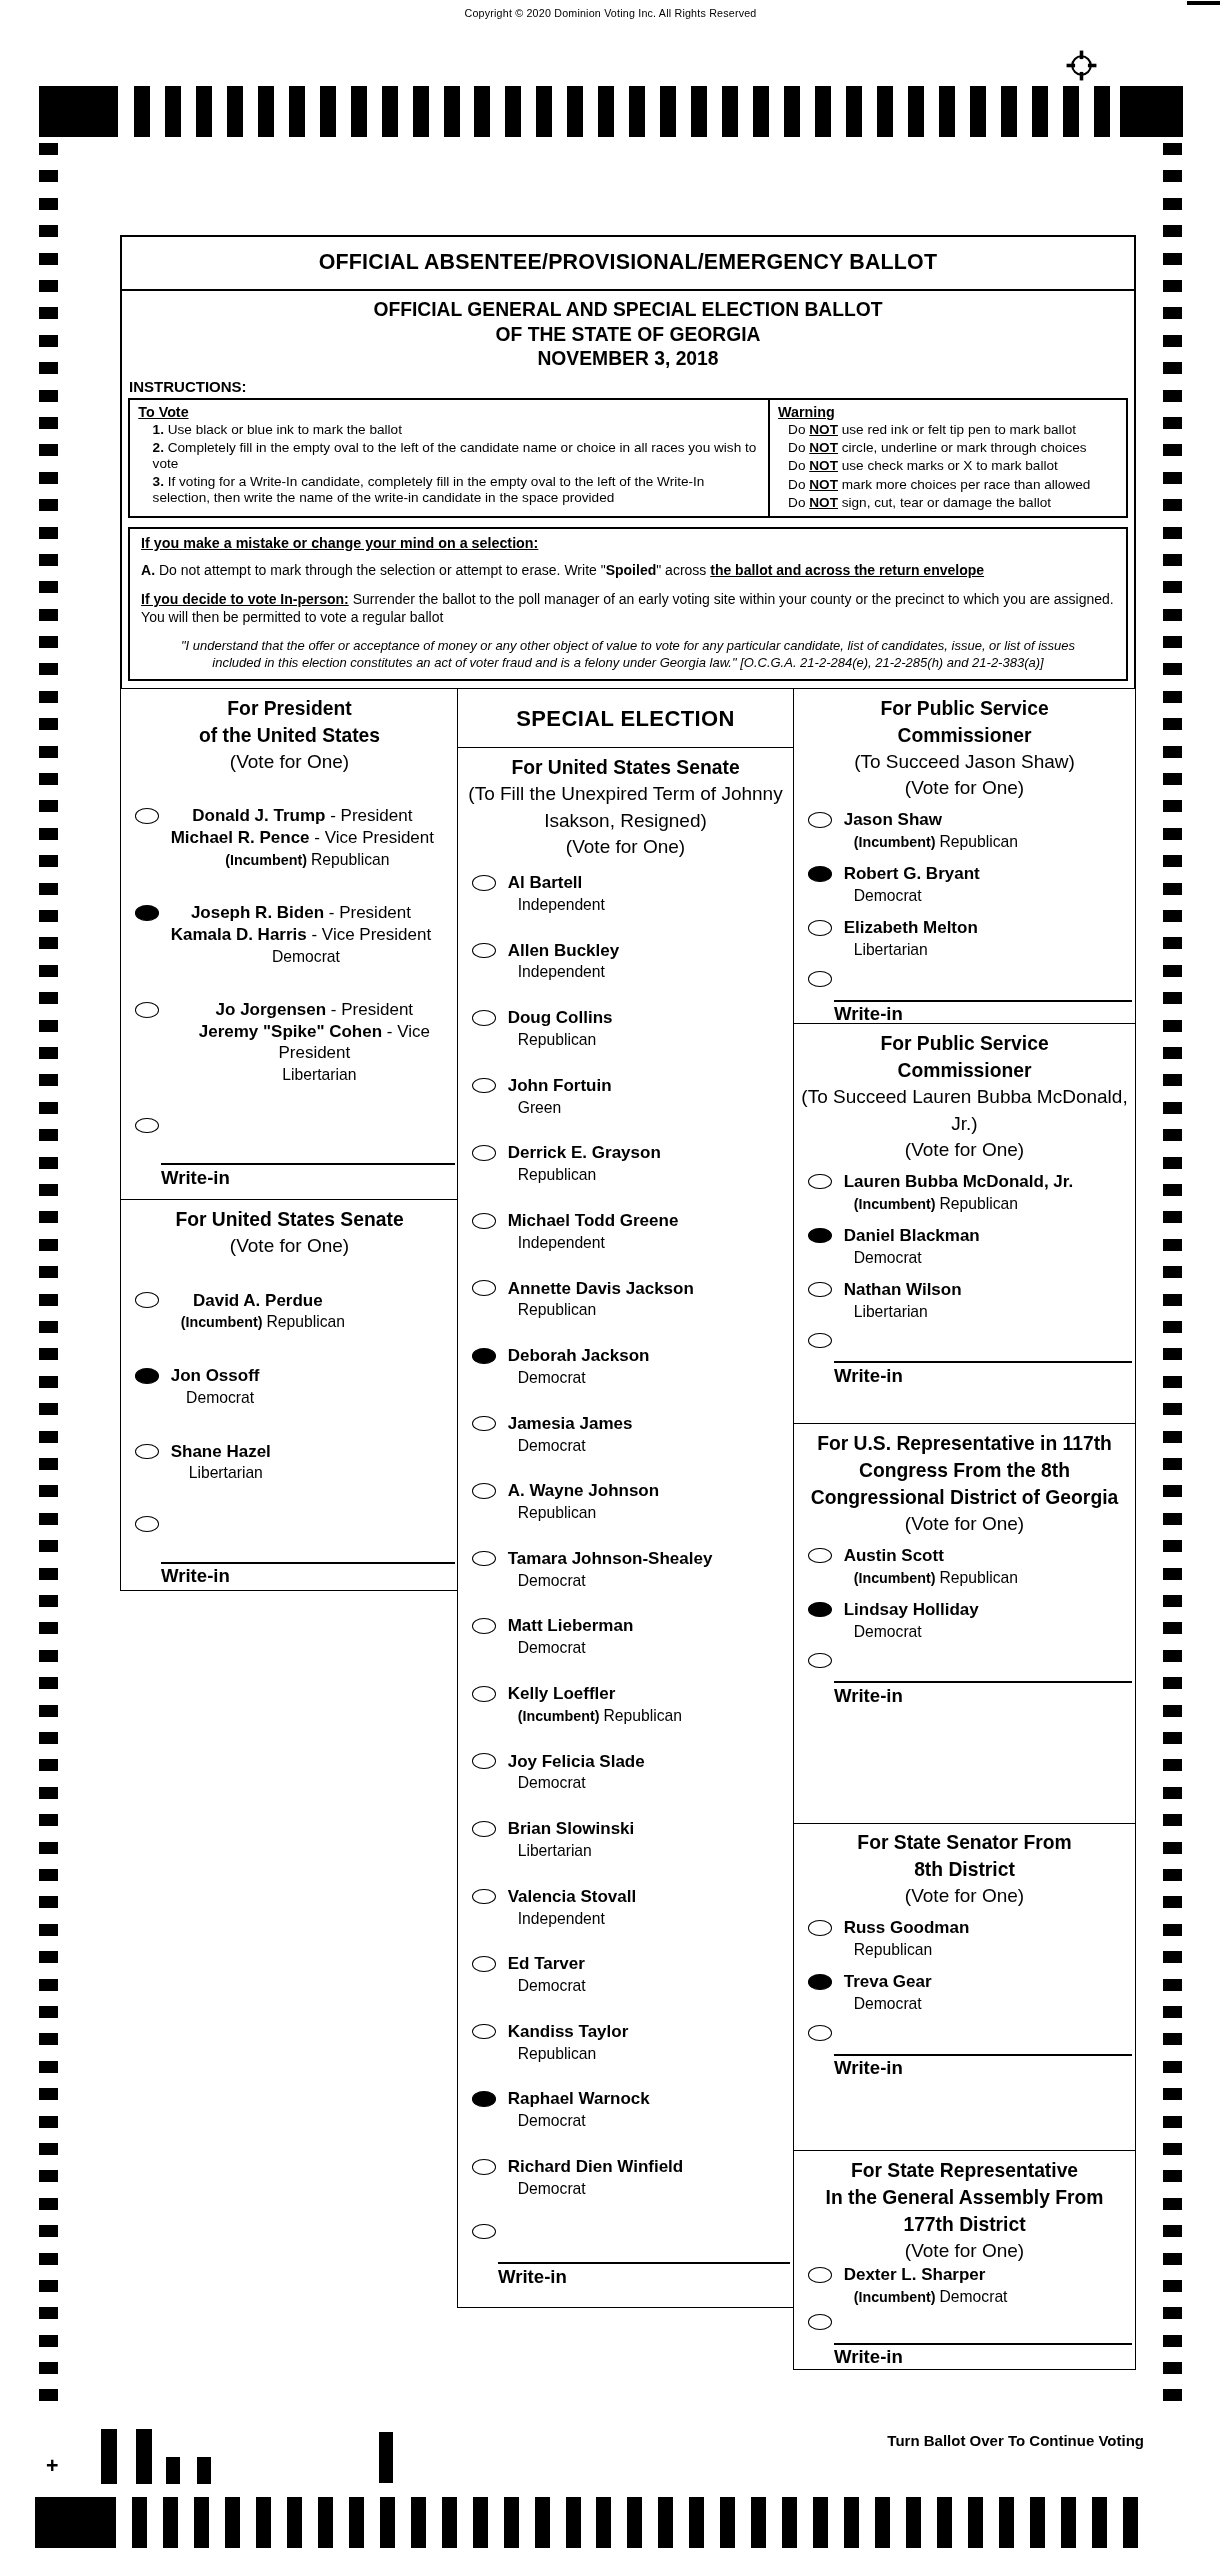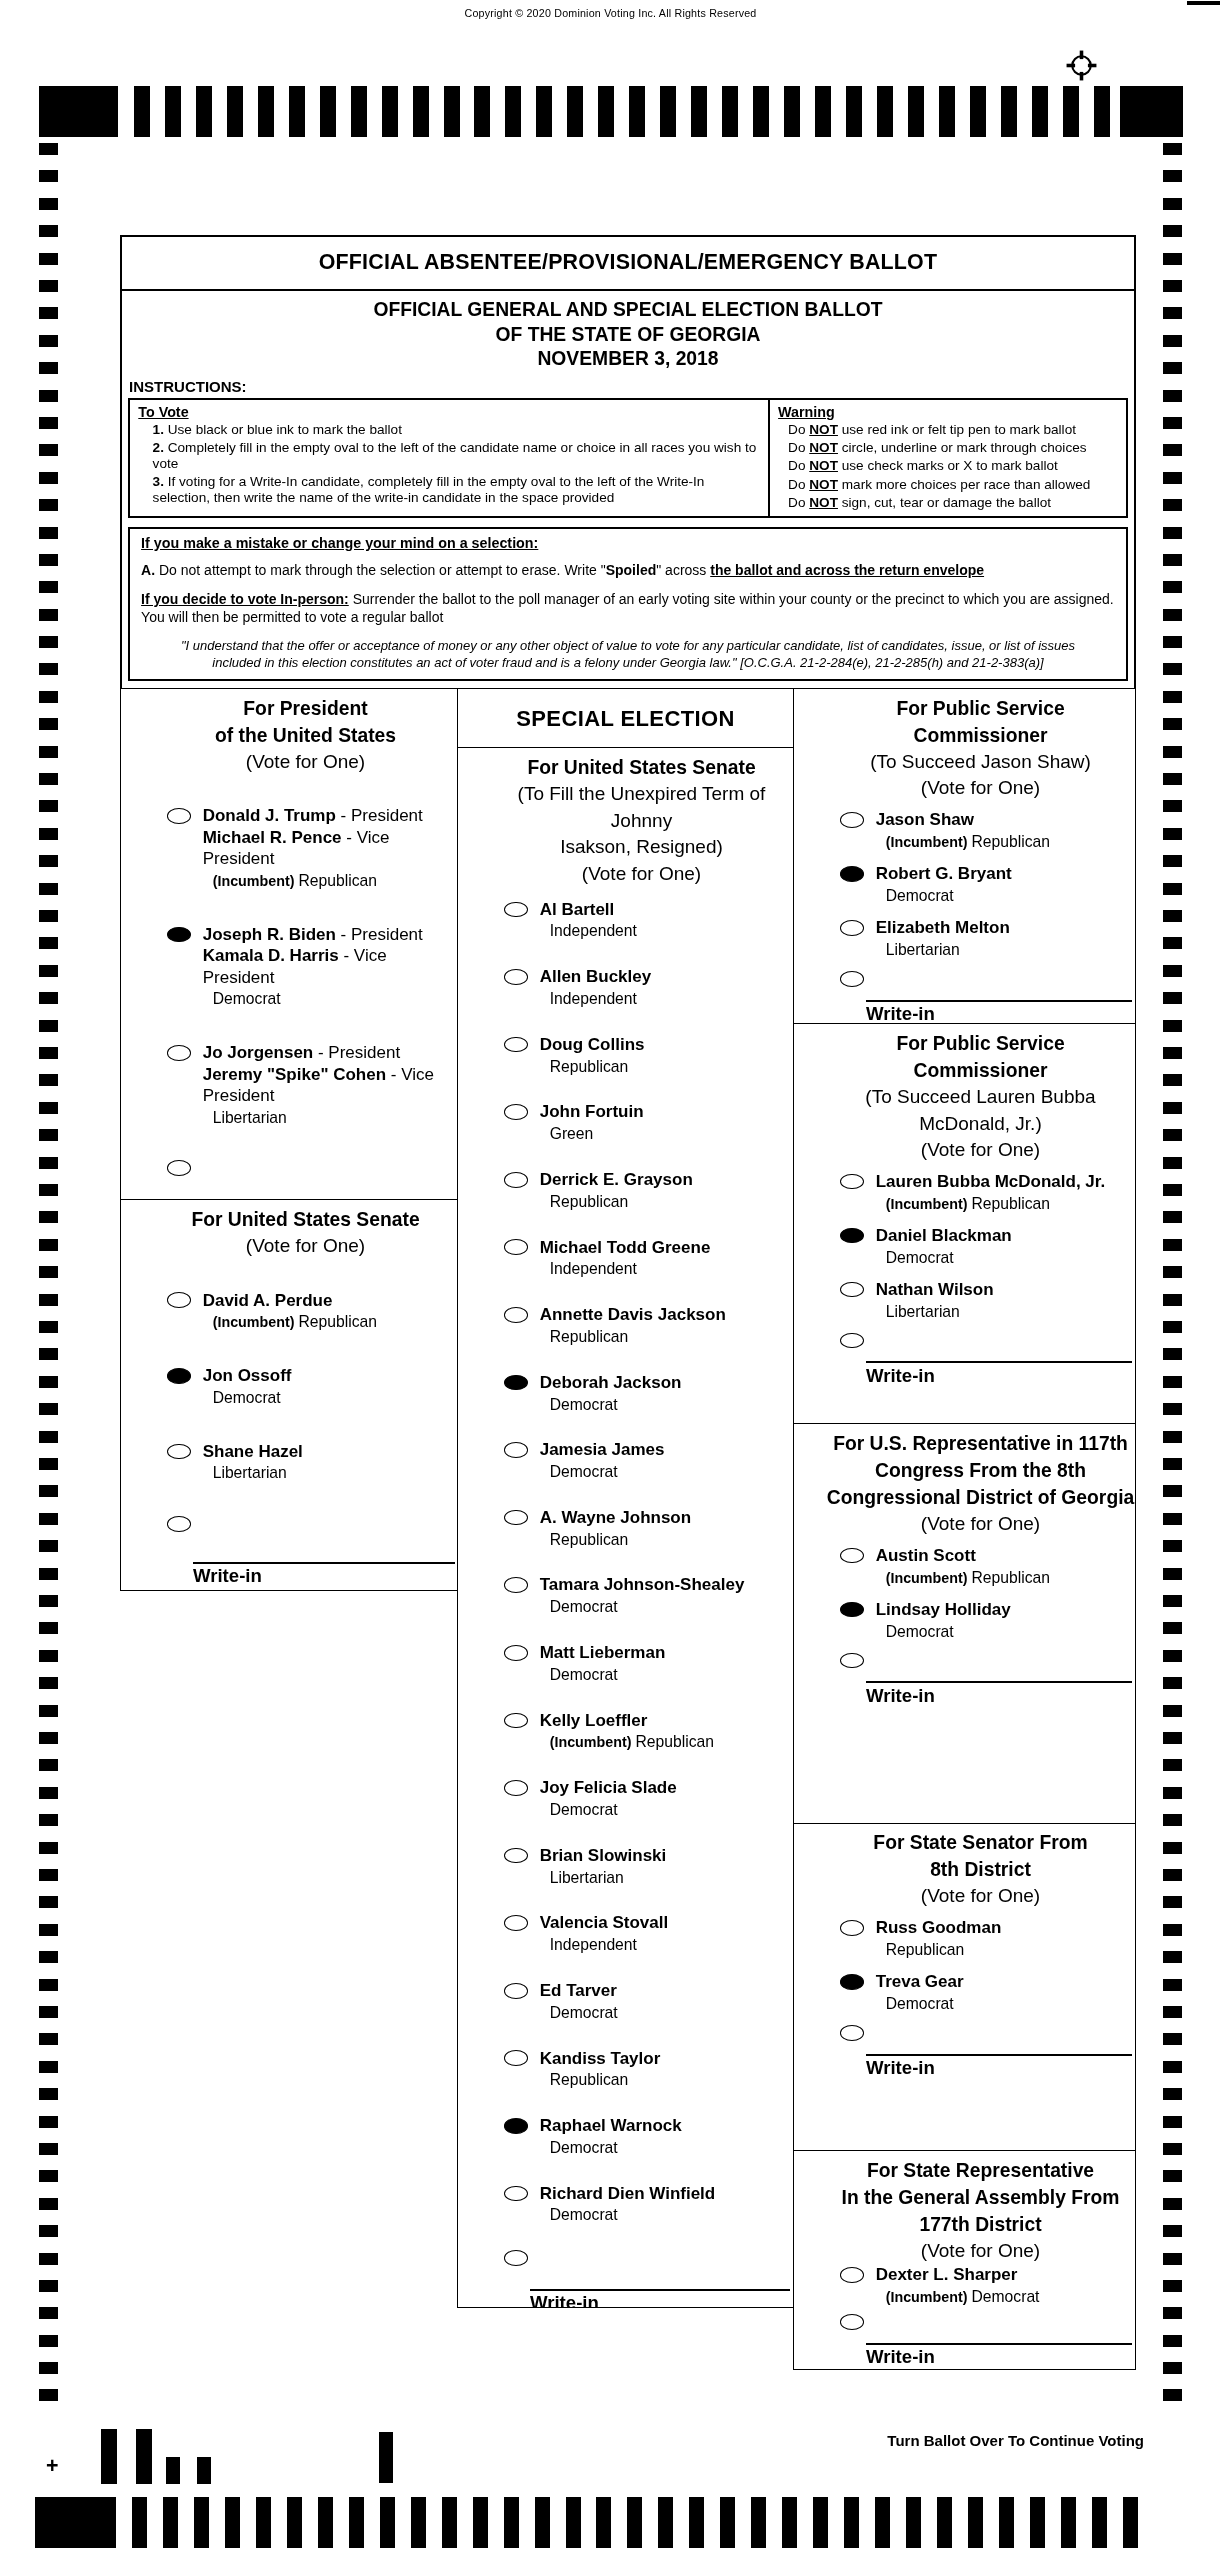--- a/index.html
+++ b/index.html
@@ -35,29 +35,29 @@
   .m-und{font-weight:bold;text-decoration:underline;}
   .m-inperson{font-size:14px;line-height:1.3;margin-top:11.4px;}
   .fraud{font-size:13px;font-style:italic;text-align:center;line-height:1.3;margin-top:11.4px;padding:0 17px;}
   
   #cols{position:absolute;left:120px;top:688px;width:1016px;height:1625px;}
   .col{position:absolute;top:0;}
   .sec{border:1.8px solid #000;margin-top:-1.8px;box-sizing:border-box;background:#fff;overflow:hidden;}
   .sec.first{margin-top:0;}
   .banner{display:flex;align-items:center;justify-content:center;}
   .banner-text{font-size:22px;font-weight:bold;letter-spacing:0.4px;}
-  .race{padding-top:5.7px;padding-left:32px;}
+  .race{padding-top:5.7px;}
   .race-head{text-align:center;}
   .race-title{font-size:19.3px;font-weight:bold;line-height:1.4;}
   .race-sub{font-size:19px;line-height:1.4;}
   .c0 .race-head{margin-bottom:30px;}
   .c1 .race-head{margin-bottom:11.4px;}
   .c2 .race-head{margin-bottom:7.1px;}
   .entry{display:flex;padding-left:14.3px;}
-  .c0 .entry{margin-bottom:33px;}
+  .c0 .entry{margin-bottom:33px;text-align:center;}
   .c1 .entry{margin-bottom:25px;}
   .c2 .entry{margin-bottom:11.4px;}
   .sec.tight .entry{margin-bottom:7.1px;}
   .sec.tight .race-head{margin-bottom:0;}
   .oval{width:24px;height:15.7px;border:1.8px solid #000;border-radius:50%;margin-top:2.9px;
         flex:none;background:#fff;box-sizing:border-box;}
   .oval.filled{background:#000;}
   .ctext{margin-left:11.4px;}
   .cline{font-size:17px;line-height:1.26;}
   .cname{font-weight:bold;}

